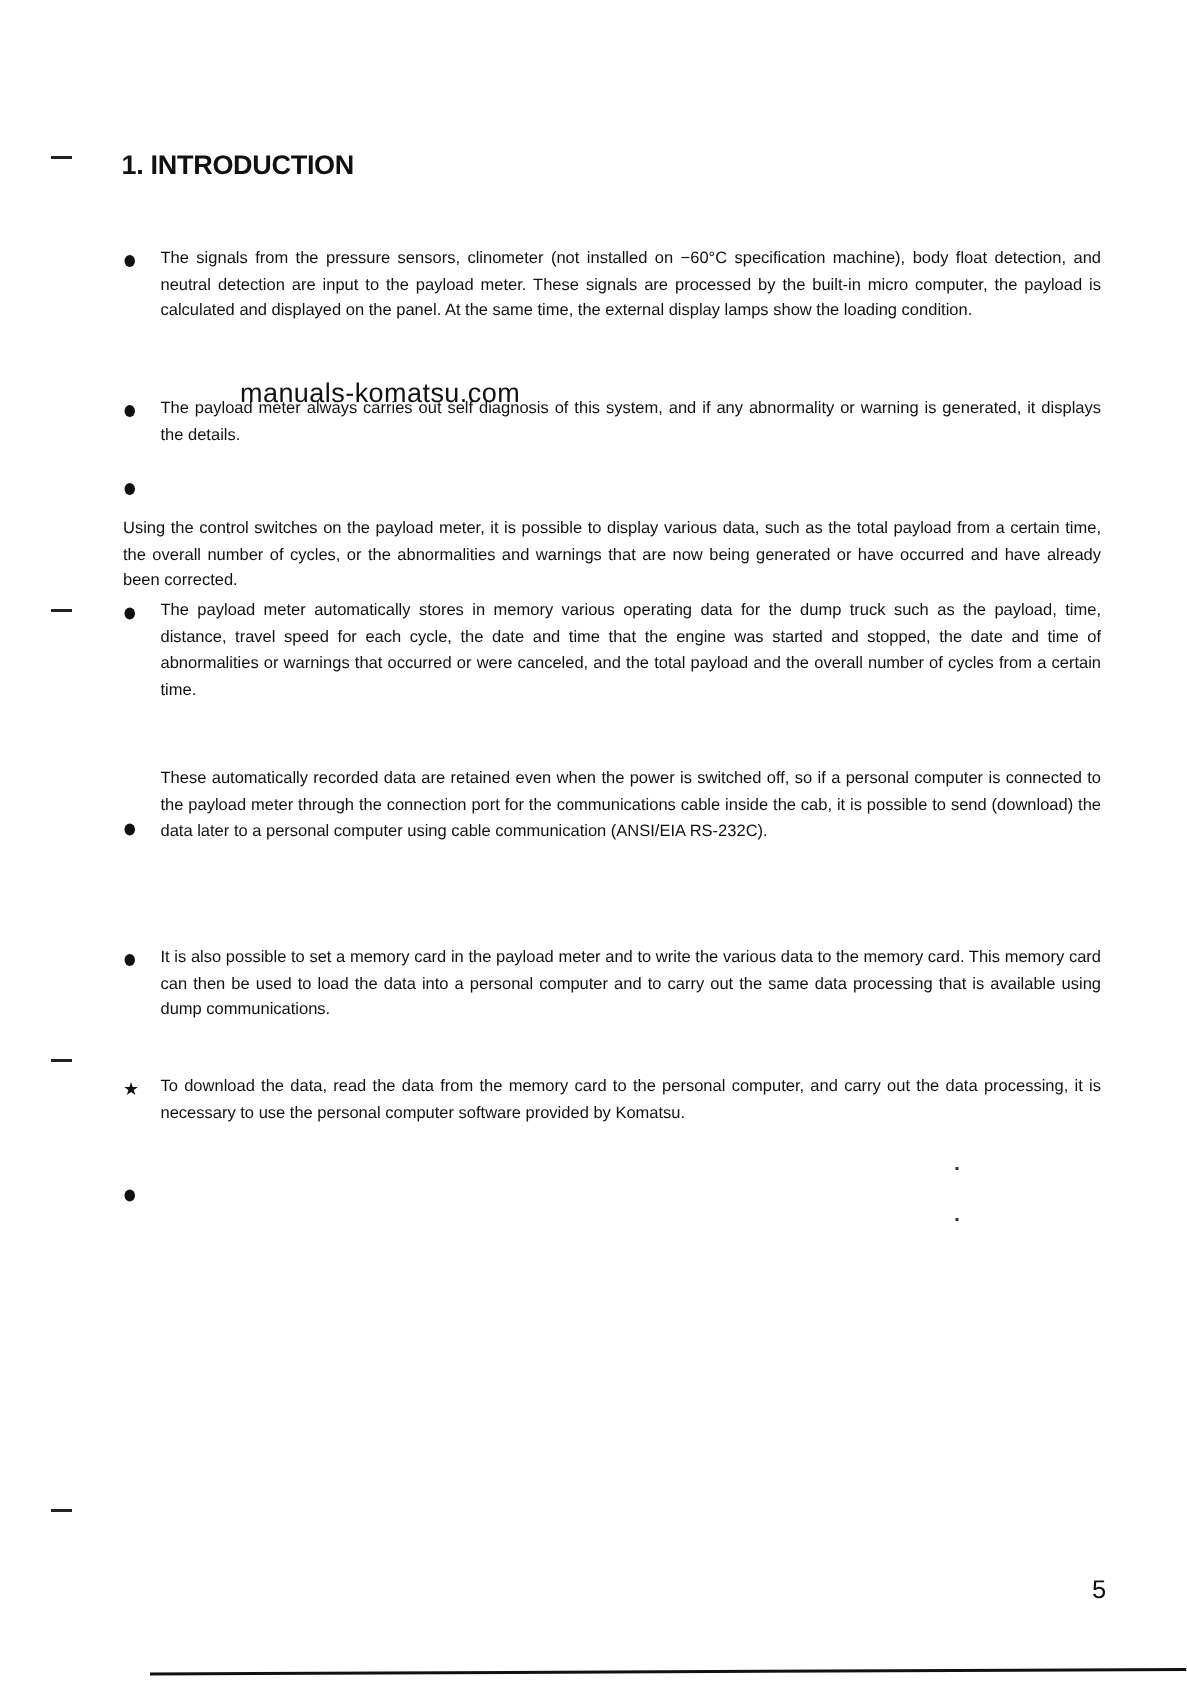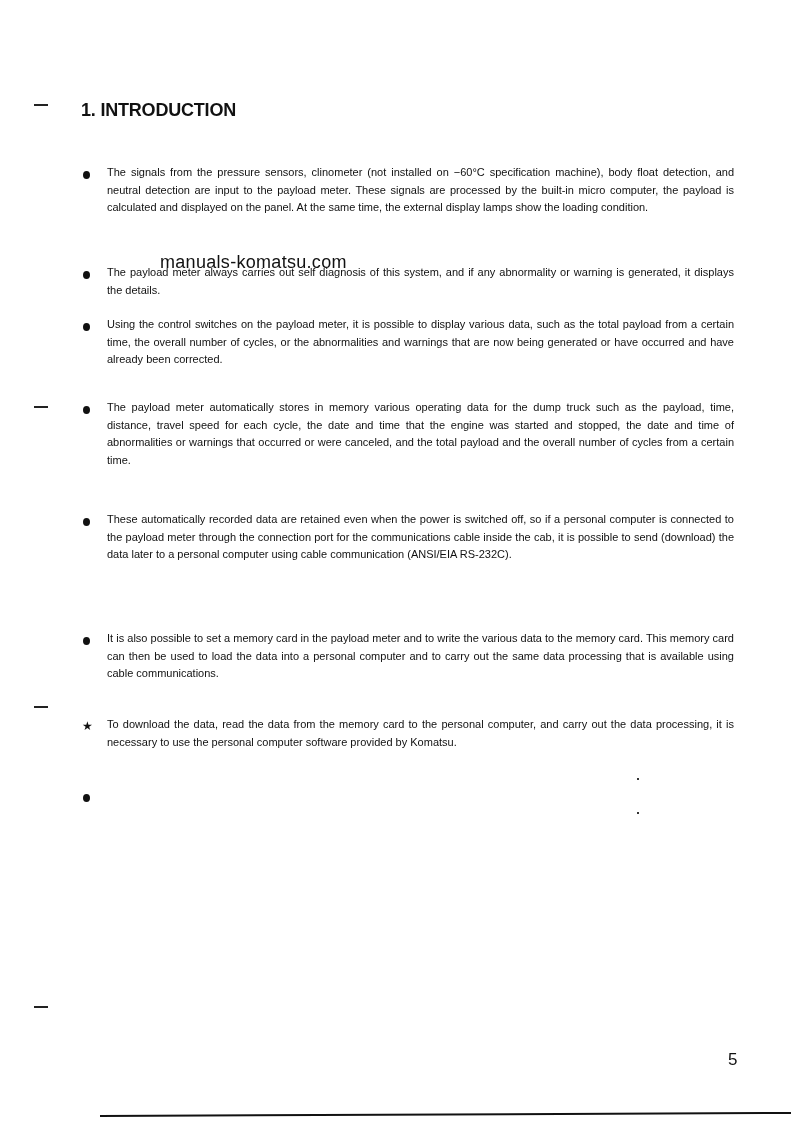--- a/index.html
+++ b/index.html
@@ -66,45 +66,45 @@
 
 <div class="item" style="top:264px;">
   <span class="bullet dot"></span>
   <div class="text">
       <p>The payload meter always carries out self diagnosis of this system, and if any abnormality or warning is generated, it displays the details.</p>
     </div>
 </div>
 
 <div class="watermark">manuals-komatsu.com</div>
 
-<div class="item" style="top:316px;">
+<div class="item" style="top:316px;flex-direction:column;">
   <span class="bullet dot"></span>
   <div class="text">
       <p>Using the control switches on the payload meter, it is possible to display various data, such as the total payload from a certain time, the overall number of cycles, or the abnormalities and warnings that are now being generated or have occurred and have already been corrected.</p>
     </div>
 </div>
 
 <div class="item" style="top:399px;">
   <span class="bullet dot"></span>
   <div class="text">
       <p>The payload meter automatically stores in memory various operating data for the dump truck such as the payload, time, distance, travel speed for each cycle, the date and time that the engine was started and stopped, the date and time of abnormalities or warnings that occurred or were canceled, and the total payload and the overall number of cycles from a certain time.</p>
     </div>
 </div>
 
-<div class="item" style="top:511px;">
+<div class="item" style="top:511px;align-items:flex-end;">
   <span class="bullet dot"></span>
   <div class="text">
     <p>These automatically recorded data are retained even when the power is switched off, so if a personal computer is connected to the payload meter through the connection port for the communications cable inside the cab, it is possible to send (download) the data later to a personal computer using cable communication (ANSI/EIA RS-232C).</p>
   </div>
 </div>
 
 <div class="item" style="top:630px;">
   <span class="bullet dot"></span>
   <div class="text">
-      <p>It is also possible to set a memory card in the payload meter and to write the various data to the memory card. This memory card can then be used to load the data into a personal computer and to carry out the same data processing that is available using cable communications.</p>
+      <p>It is also possible to set a memory card in the payload meter and to write the various data to the memory card. This memory card can then be used to load the data into a personal computer and to carry out the same data processing that is available using dump communications.</p>
     </div>
 </div>
 
 <div class="item" style="top:716px;">
   <span class="bullet star">★</span>
   <div class="text">
       <p>To download the data, read the data from the memory card to the personal computer, and carry out the data processing, it is necessary to use the personal computer software provided by Komatsu.</p>
     </div>
 </div>
 

